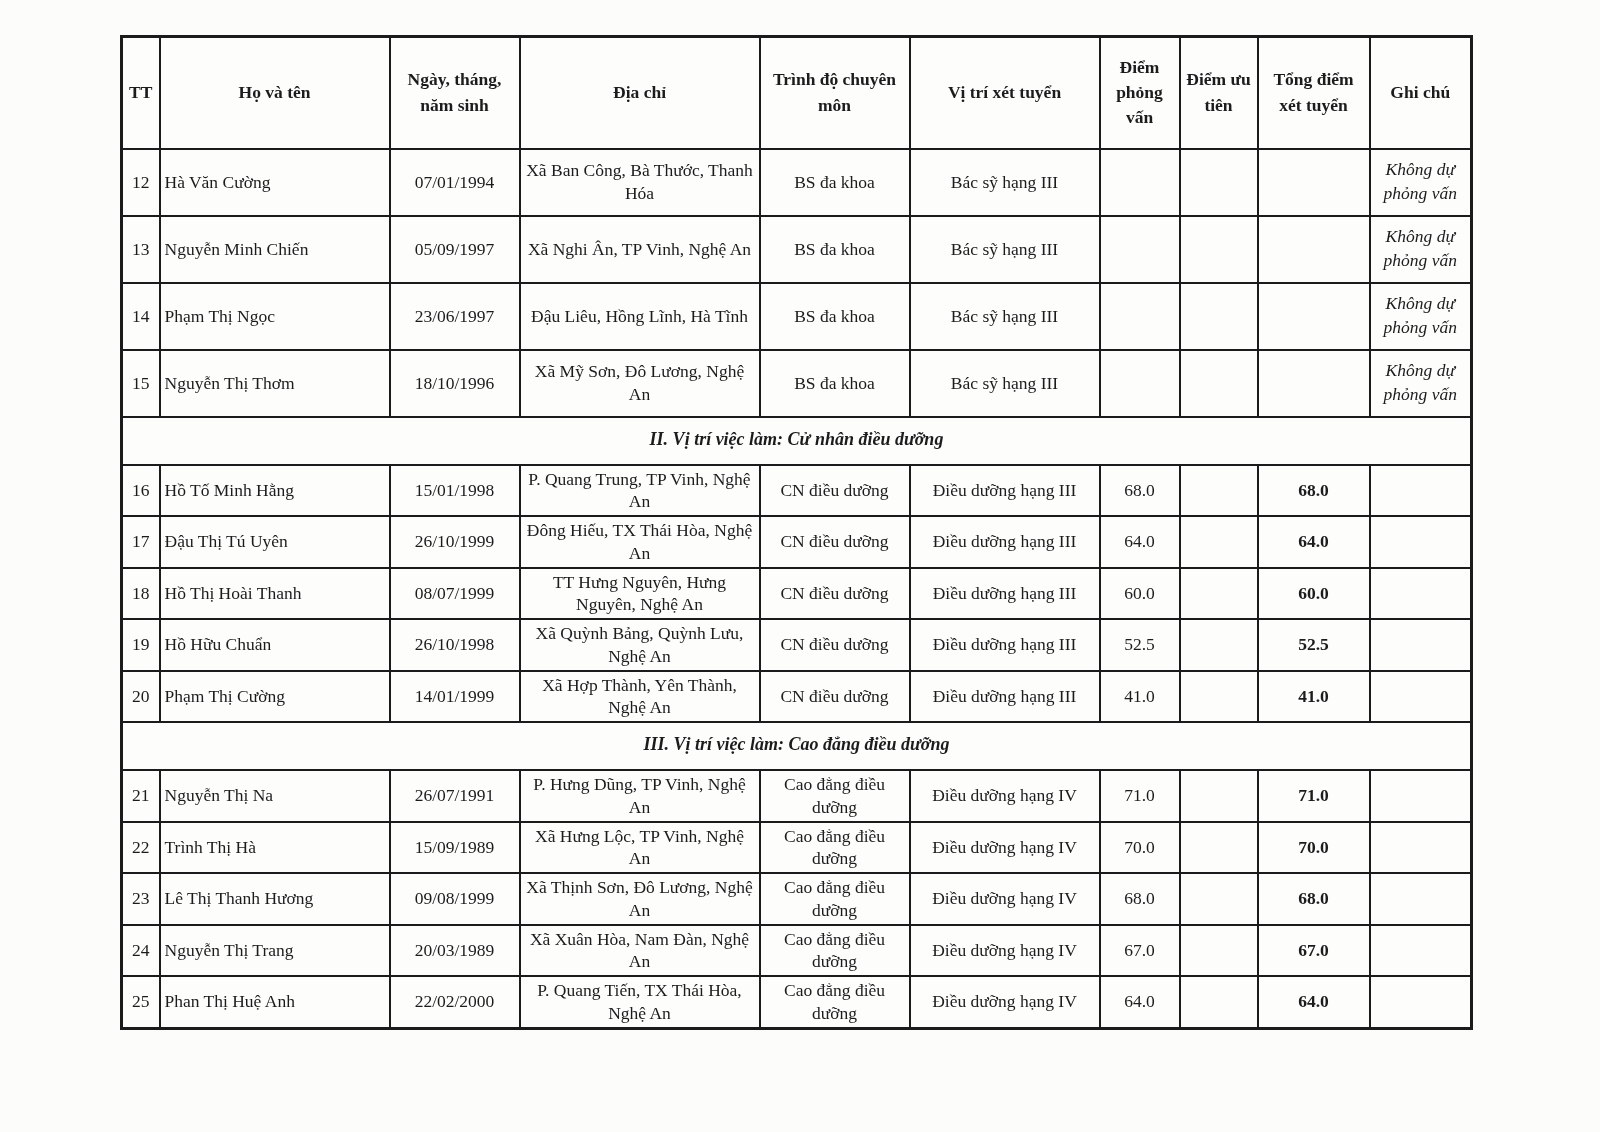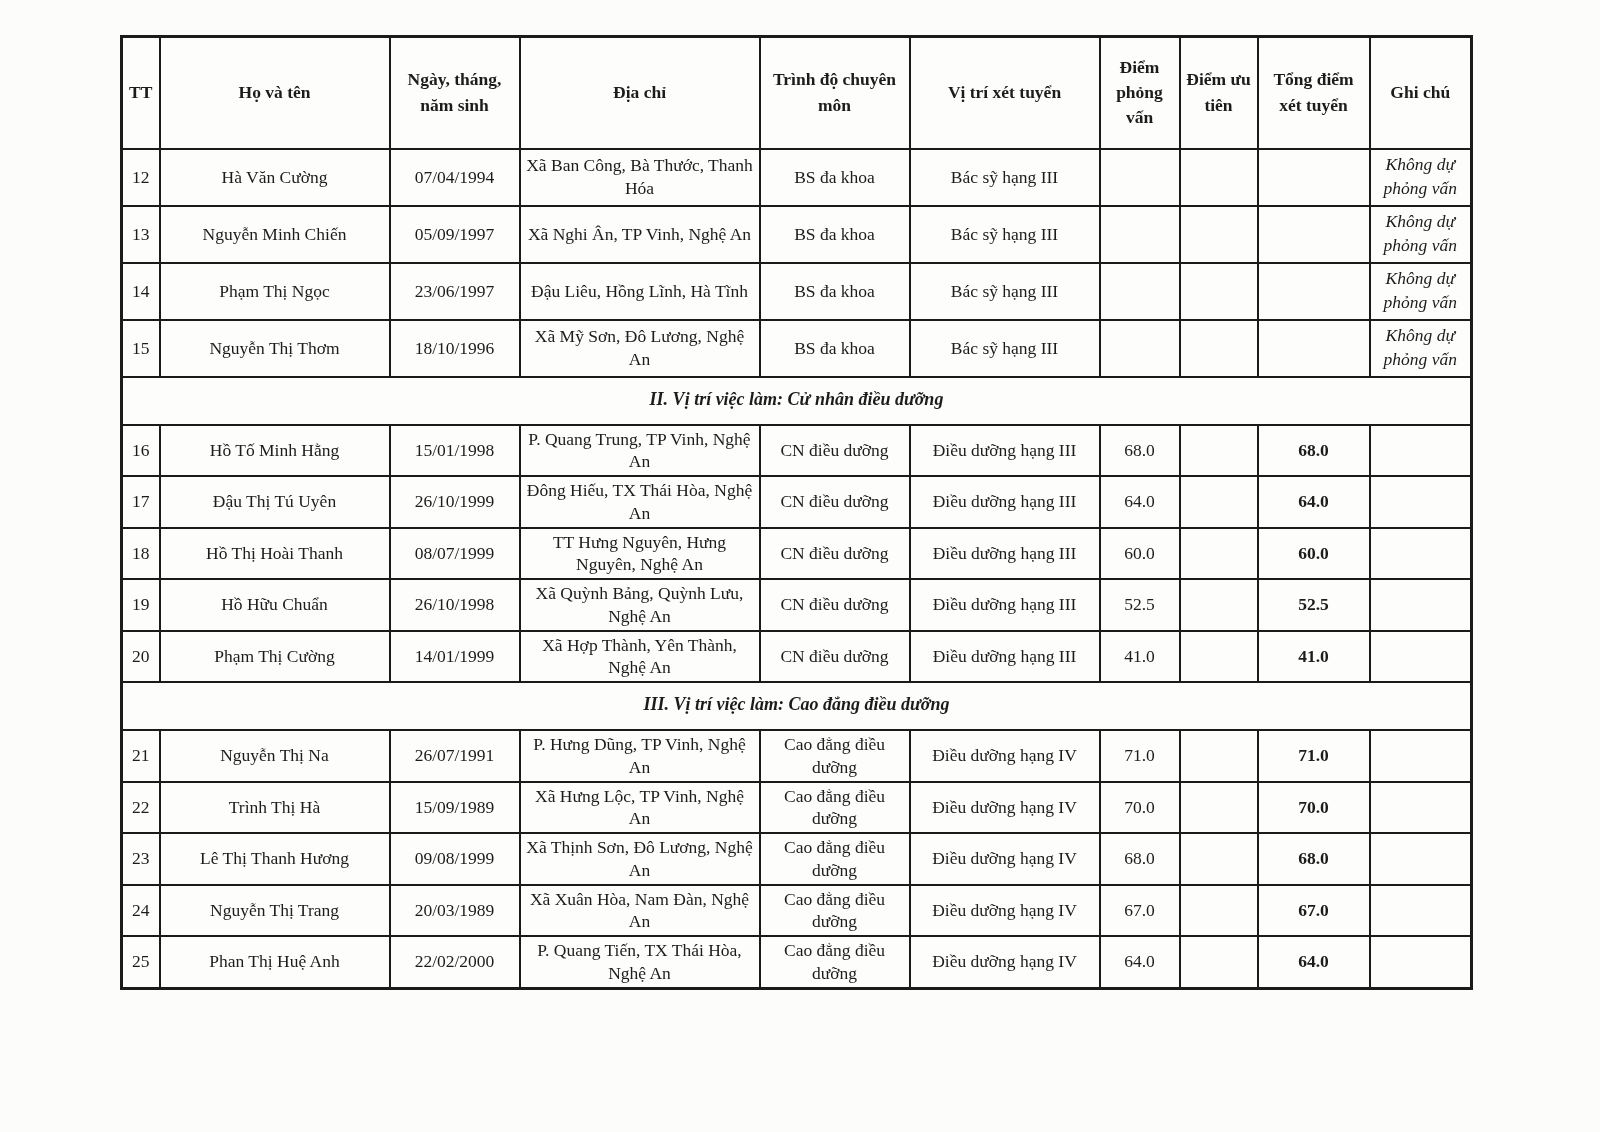--- a/index.html
+++ b/index.html
@@ -37,24 +37,24 @@
     height: 112px;
     font-size: 17.5px;
     font-weight: bold;
     padding: 2px 4px;
     line-height: 1.45;
   }
   tr.data-row td {
     font-size: 17.5px;
     padding: 2px 4px;
   }
-  tr.sec0 { height: 57px; }
+  tr.sec0 { height: 67px; }
   tr.sec1, tr.sec2 { height: 48px; }
   td.cell-name {
-    text-align: center;
+    text-align: left;
     padding-left: 8px;
   }
   td.cell-total { font-weight: bold; }
   td.cell-note {
     font-style: italic;
     font-size: 17px;
     line-height: 1.35;
     margin-top: 22px;
   }
   tr.section-row { height: 48px; }
@@ -105,21 +105,21 @@
         <th>Điểm phỏng vấn</th>
         <th>Điểm ưu tiên</th>
         <th>Tổng điểm xét tuyển</th>
         <th>Ghi chú</th>
       </tr>
     </thead>
     <tbody>
         <tr class="data-row sec0">
           <td class="cell-tt">12</td>
           <td class="cell-name">Hà Văn Cường</td>
-          <td class="cell-dob">07/04/1994</td>
+          <td class="cell-dob">07/01/1994</td>
           <td class="cell-address">Xã Ban Công, Bà Thước, Thanh Hóa</td>
           <td class="cell-degree">BS đa khoa</td>
           <td class="cell-position">Bác sỹ hạng III</td>
           <td class="cell-interview"></td>
           <td class="cell-priority"></td>
           <td class="cell-total"></td>
           <td class="cell-note">Không dự phỏng vấn</td>
         </tr>
         <tr class="data-row sec0">
           <td class="cell-tt">13</td>

